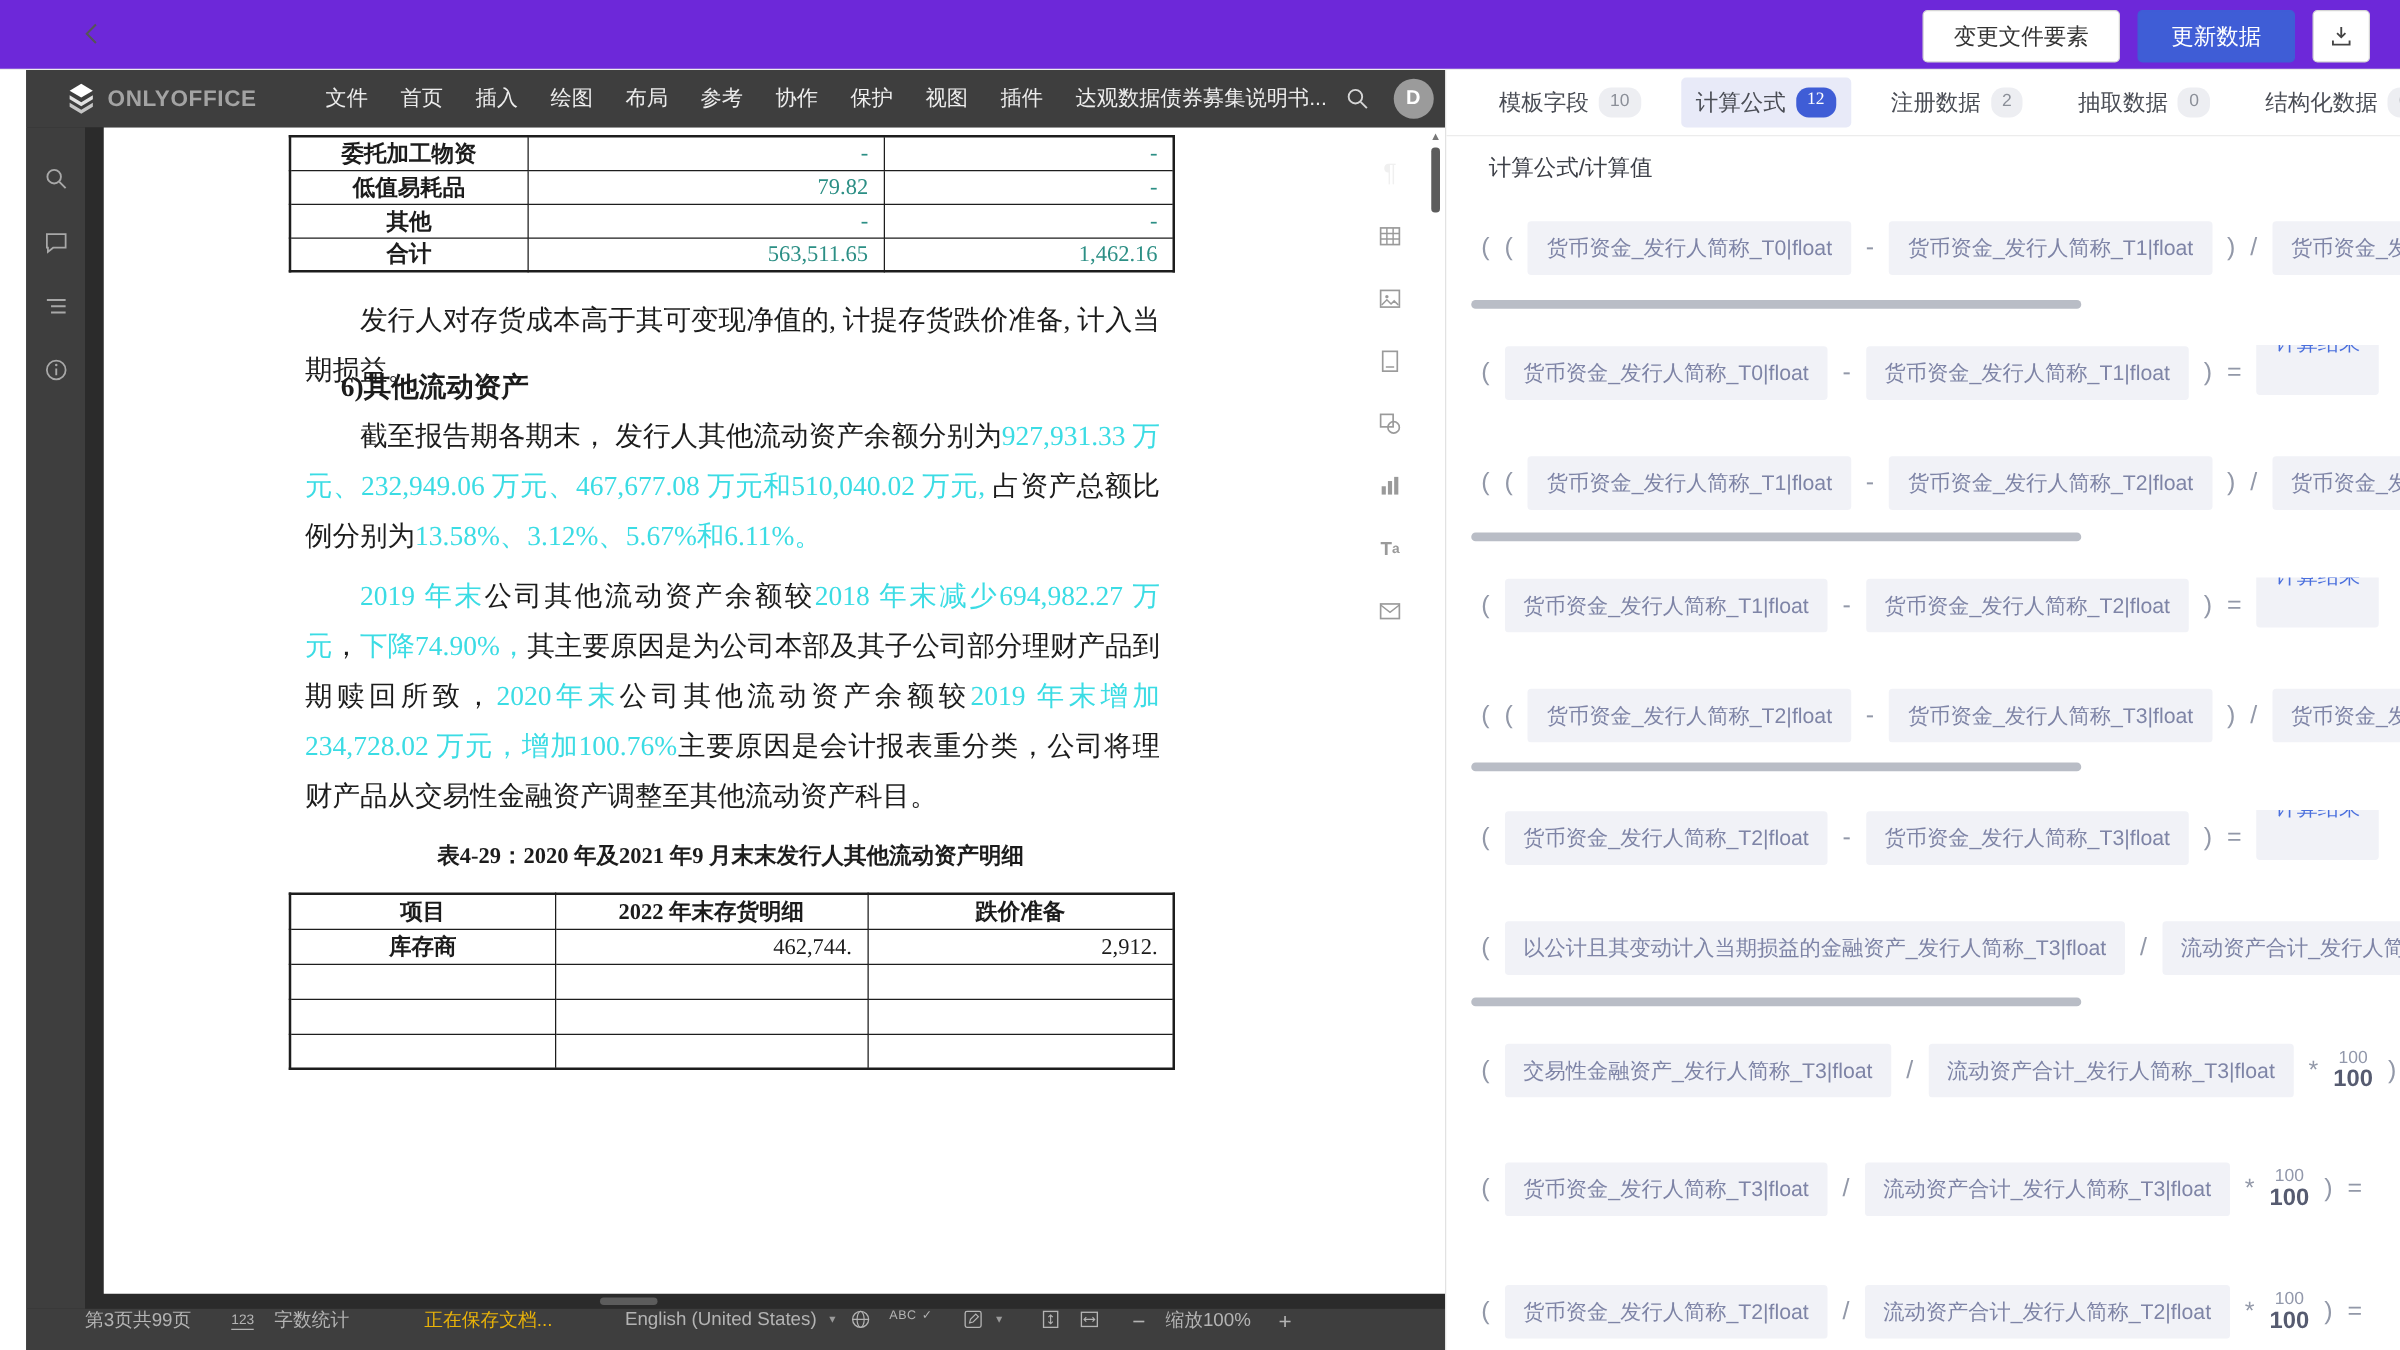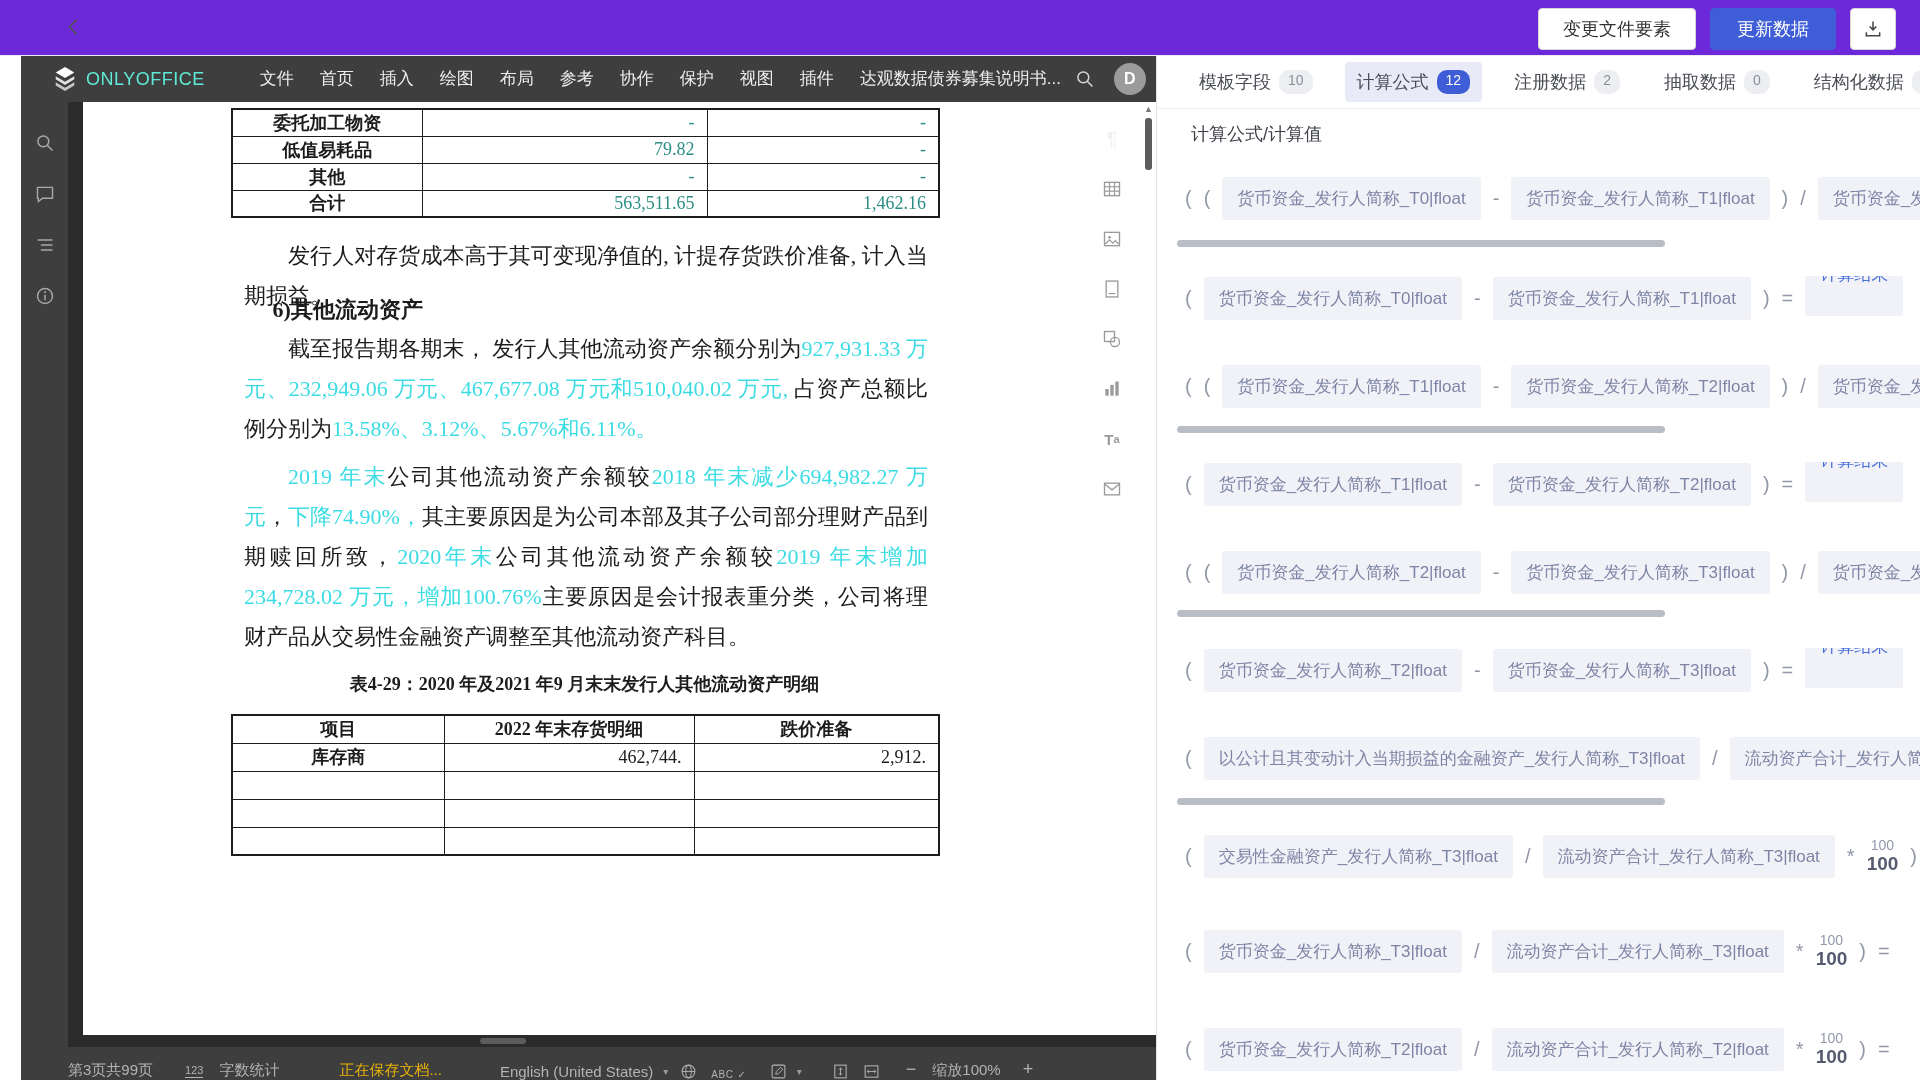--- a/index.html
+++ b/index.html
@@ -17,21 +17,21 @@
   .btn-primary { height:42px; padding:0 26px; background:#3f5dd6; border:1px solid #3f5dd6;
     border-radius:4px; font-size:18px; color:#fff; cursor:pointer; }
   .btn-icon { width:46px; height:42px; background:#fff; border:1px solid #d6d6d6; border-radius:4px;
     display:flex; align-items:center; justify-content:center; cursor:pointer; }
 
   
   .editor { position:absolute; left:21px; top:56px; width:1135px; height:1024px; background:#2b2b2b; }
   .ed-toolbar { position:absolute; left:0; top:0; width:100%; height:46px; background:#3e3e3e;
     display:flex; align-items:center; }
   .brand { display:flex; align-items:center; gap:9px; margin-left:32px; }
-  .brand-text { color:#5eead4; font-weight:normal; font-size:18px; letter-spacing:.5px; }
+  .brand-text { color:#a3a3a3; font-weight:bold; font-size:18px; letter-spacing:.5px; }
   .menus { display:flex; margin-left:42px; gap:0; }
   .menu-item { color:#ededed; font-size:17px; padding:0 13px; height:46px; line-height:46px;
     cursor:pointer; white-space:nowrap; }
   .tb-right { margin-left:auto; display:flex; align-items:center; gap:18px; margin-right:14px; }
   .avatar { width:32px; height:32px; border-radius:50%; background:#9b9b9b; color:#fff;
     font-size:16px; font-weight:bold; display:flex; align-items:center; justify-content:center; cursor:pointer; }
 
   .left-rail { position:absolute; left:0; top:46px; bottom:33px; width:47px; background:#3e3e3e;
     display:flex; flex-direction:column; align-items:center; padding-top:30px; gap:29px; }
   .rail-ic { width:22px; height:22px; cursor:pointer; display:flex; align-items:center; justify-content:center; }
@@ -71,36 +71,36 @@
   .hl { color:#3bdce4; }
   #para1 { top:134px; }
   #heading6 { top:188px; font-weight:bold; text-indent:1.3em; text-align:left; }
   #para2 { top:227px; }
   #para3 { top:355px; }
   #caption { position:absolute; left:148px; top:570px; width:707px; text-align:center;
     font-size:18px; font-weight:bold; }
 
   
   .statusbar { position:absolute; left:0; bottom:0; width:100%; height:33px; background:#3e3e3e;
-    display:flex; align-items:flex-end; color:#b3b3b3; font-size:15px; }
+    display:flex; align-items:flex-start; color:#b3b3b3; font-size:15px; }
   .st { white-space:nowrap; cursor:pointer; display:flex; align-items:center; gap:6px; }
   .st svg { flex:none; }
   .caret { font-size:10px; margin-left:4px; color:#9a9a9a; }
 
   
   .panel { position:absolute; left:1156px; top:56px; width:764px; height:1024px; background:#fff;
     border-left:1px solid #e2e2e2; overflow:hidden; }
   .panel-tabs { position:absolute; left:0; top:0; width:100%; height:53px; display:flex;
     align-items:center; padding-left:30px; gap:20px; border-bottom:1px solid #ececec; }
   .ptab { display:flex; gap:8px; font-size:18px; color:#4a4d55;
     padding:8px 12px; border-radius:4px; cursor:pointer; white-space:nowrap; }
   .ptab.active { background:#e8eaf8; }
   .pbadge { background:#edeef2; color:#8b8f98; font-size:14px; border-radius:10px;
     padding:1px 9px; line-height:18px; }
-  .ptab.active .pbadge { background:#3f5dd6; color:#fff; }
+  .ptab.active .pbadge { background:#3f5dd6; color:#fff;font-family:Liberation Serif, serif; }
   .panel-header { position:absolute; left:34px; top:66px; font-size:18px; color:#3c3f47; }
   .f-list { position:absolute; left:0; top:0; width:100%; height:100%; }
   .f-row { position:absolute; left:28px; right:0; height:44px; display:flex; align-items:center;
     gap:12px; overflow:hidden; white-space:nowrap; }
   .f-pill { flex:none; background:#f1f2f7; color:#7e84a6; font-size:17px; padding:10px 15px;
     border-radius:3px; cursor:pointer; }
   .f-op { flex:none; color:#9298a8; font-size:20px; }
   .f-result { flex:none; background:#f1f2f7; color:#4a6fdd; font-size:17px; padding:8px 15px 30px 15px;
     border-radius:3px; margin-top:-26px; }
   .f-frac { flex:none; display:flex; flex-direction:column; align-items:center; line-height:1.15; }

